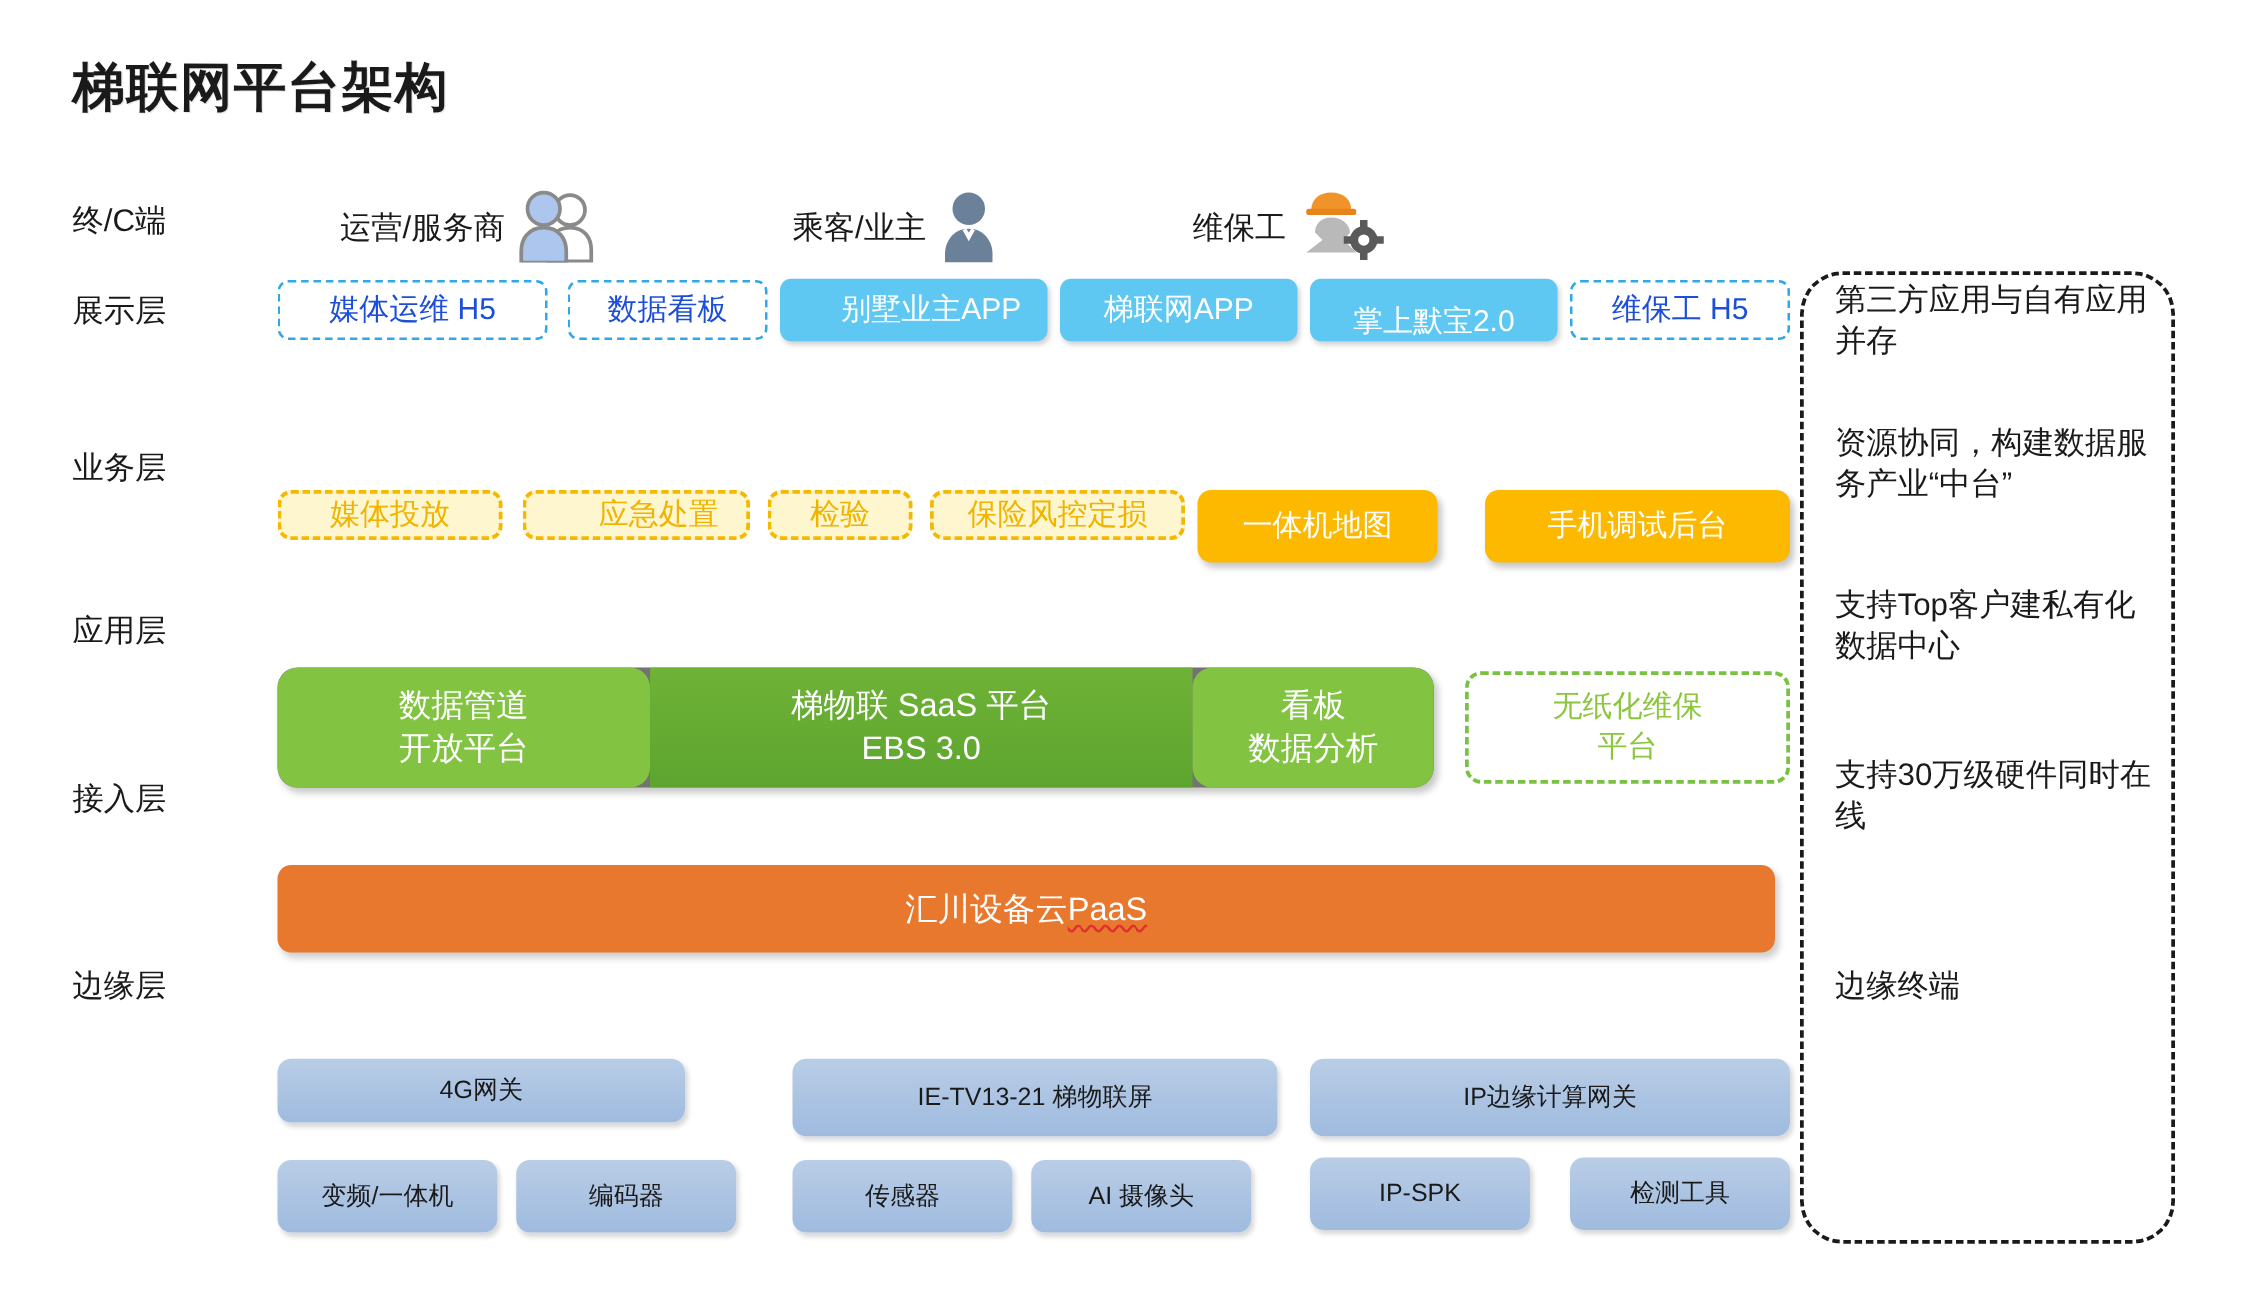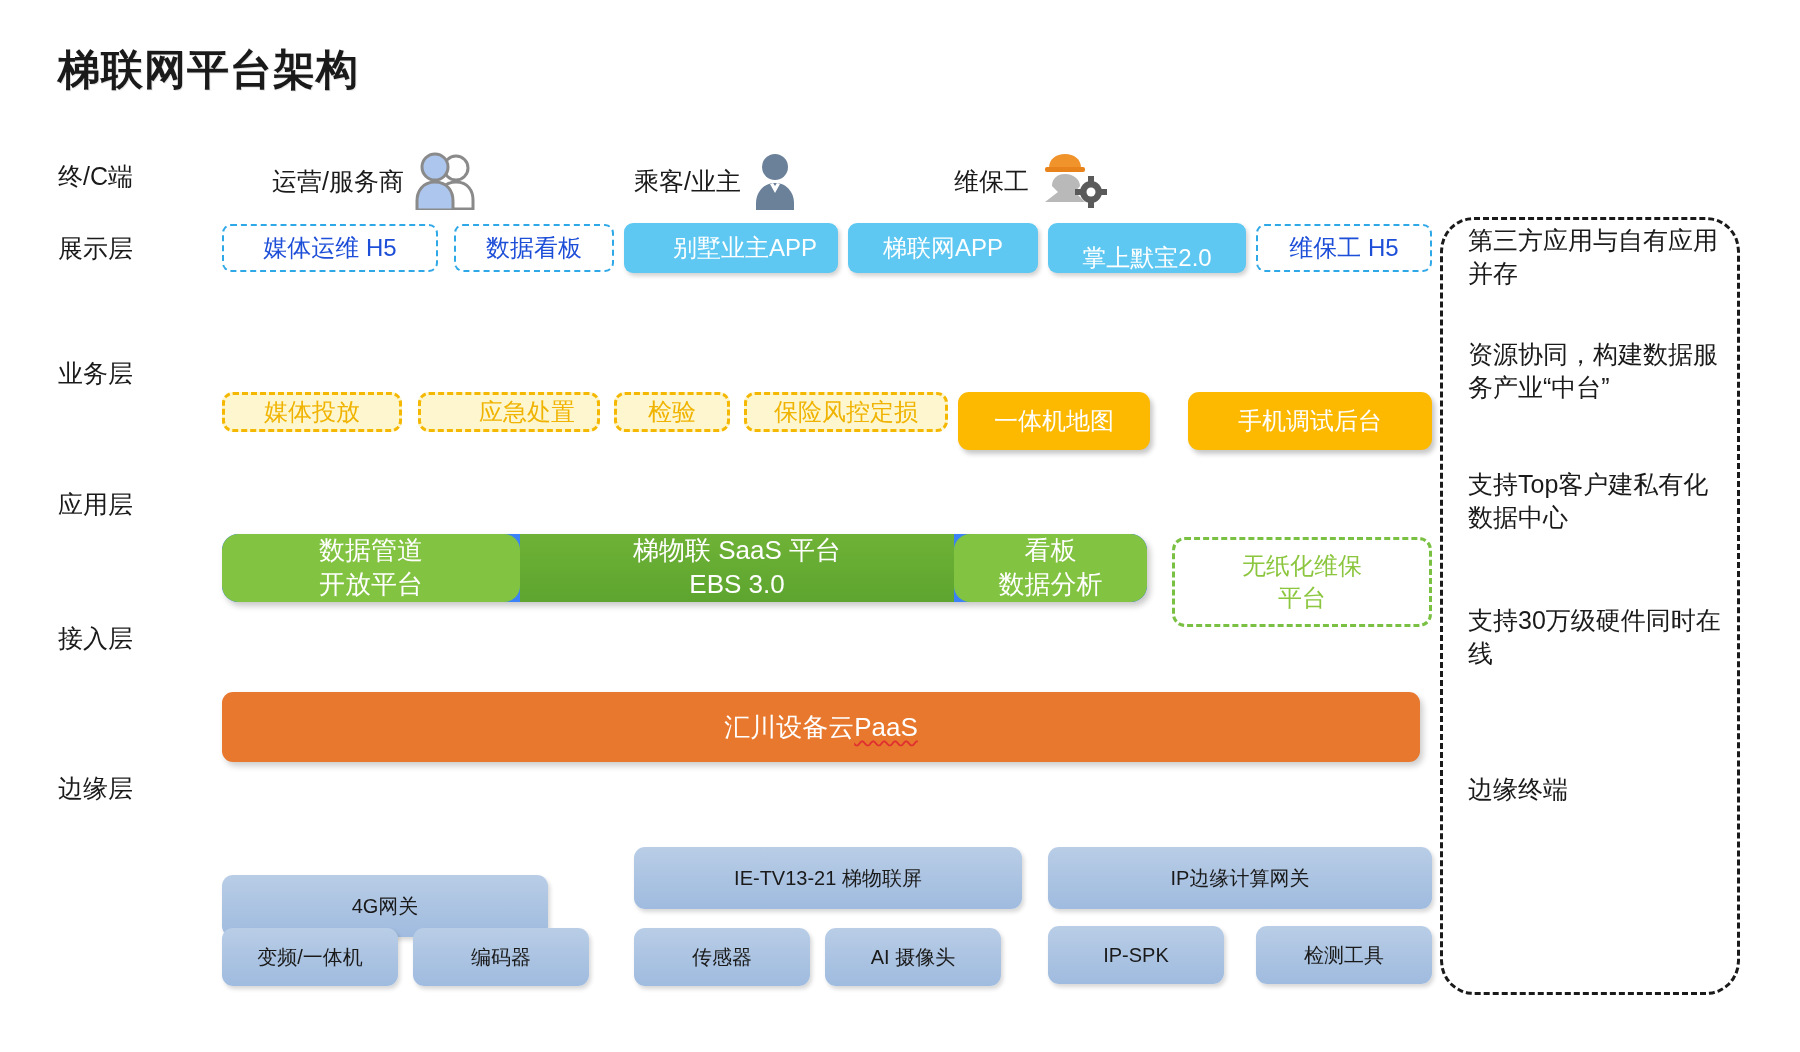--- a/index.html
+++ b/index.html
@@ -73,23 +73,23 @@
   .chip-solid-orange{
     border:none;border-radius:11px;
     background:#fcb900;color:#ffffff;
     font-size:24px;height:58px;
     box-shadow:3px 4px 5px rgba(0,0,0,0.22);
   }
 
   
   .green-wrap{
     position:absolute;left:222px;top:534px;
-    width:925px;height:68px;
+    width:925px;height:96px;
     border-radius:16px;
-    background:#3b82f6;
+    background:#737373;
     box-shadow:3px 4px 6px rgba(0,0,0,0.22);
     overflow:hidden;
     display:flex;
   }
   .green-seg{
     display:flex;flex-direction:column;
     align-items:center;justify-content:center;
     color:#ffffff;font-size:26px;line-height:1.3;
     box-sizing:border-box;
   }
@@ -259,21 +259,21 @@
 <div class="card chip-dashed-green" style="left:1172px;top:537px;width:260px;">
   <span>无纸化维保</span>
   <span>平台</span>
 </div>
 
 <div class="bar-orange">
   <span>汇川设备云 </span>
     <span class="squiggle">PaaS</span>
 </div>
 
-<div class="card chip-steel" style="left:222px;top:847px;width:326px;height:62px;margin-top:28px;">
+<div class="card chip-steel" style="left:222px;top:847px;width:326px;height:51px;">
   <span>4G网关</span>
 </div>
 <div class="card chip-steel" style="left:634px;top:847px;width:388px;height:62px;">
   <span>IE-TV13-21 梯物联屏</span>
 </div>
 <div class="card chip-steel" style="left:1048px;top:847px;width:384px;height:62px;">
   <span>IP边缘计算网关</span>
 </div>
 
 <div class="card chip-steel" style="left:222px;top:928px;width:176px;height:58px;">

